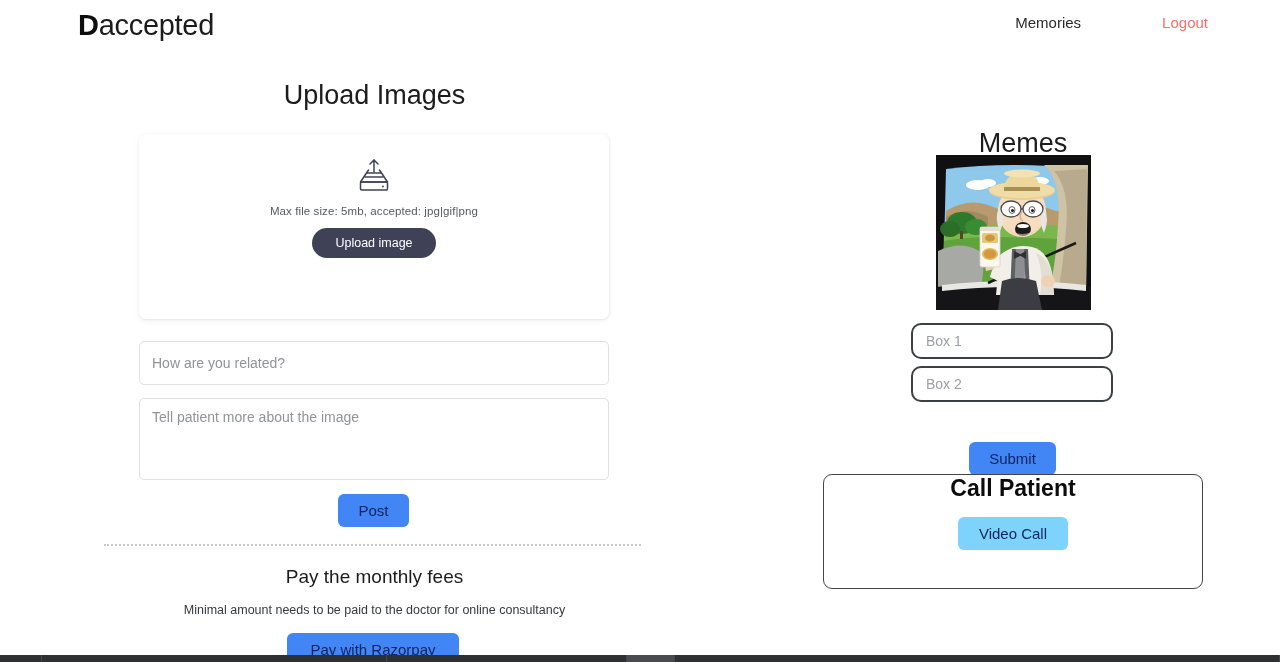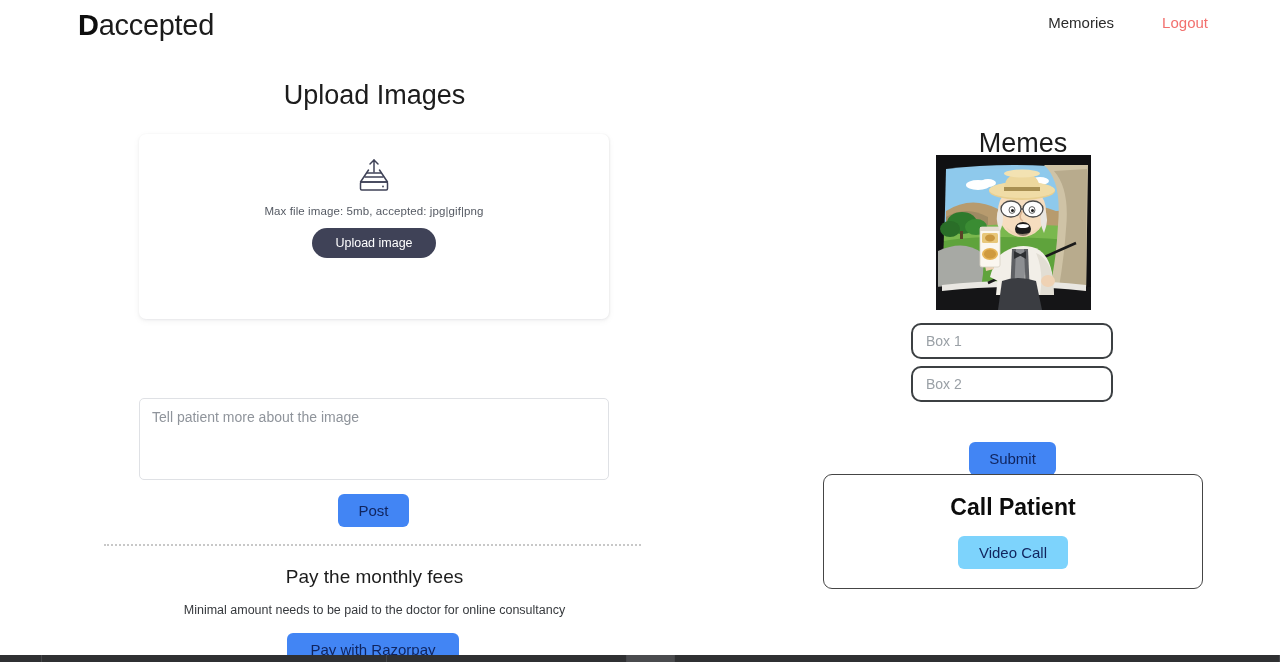--- a/index.html
+++ b/index.html
@@ -23,21 +23,21 @@
     letter-spacing: -0.3px;
     color: #1b1b1b;
     white-space: nowrap;
   }
   .brand .drop-cap {
     font-weight: 700;
     color: #0e0e0e;
   }
   .nav-links {
     position: absolute; right: 72px; top: 14px;
-    display: flex; align-items: center; gap: 48px;
+    display: flex; align-items: center; gap: 81px;
   }
   .nav-link {
     font-size: 15px; color: #2b2b2b;
     text-decoration: none; white-space: nowrap;
   }
   .nav-link.logout { color: #f2706e; }
 
   
   .left-col {
     position: absolute; left: 0; top: 50px;
@@ -194,21 +194,20 @@
   .call-card {
     position: absolute; left: 76px; top: 424px;
     width: 380px; height: 115px;
     border: 1px solid #454545;
     border-radius: 9px;
     background: #ffffff;
   }
   .call-title {
     text-align: center;
     font-size: 23px; font-weight: 700; color: #0c0c0c;
-    margin-top: 19px;
   }
   .video-btn {
     display: block; margin: 15px auto 0 auto;
     width: 110px; height: 33px;
     background: #7dd3fc;
     color: #10245e;
     border: none; border-radius: 6px;
     font-size: 15px;
     font-family: "Liberation Sans", sans-serif;
     cursor: pointer;
@@ -243,24 +242,25 @@
       <svg class="upload-icon" viewBox="0 0 40 38" fill="none" stroke="#3f4257" stroke-width="1.5" stroke-linecap="round" stroke-linejoin="round">
         <path d="M20 3 L20 15"></path>
         <path d="M16 7 L20 3 L24 7"></path>
         <path d="M13 16 L27 16"></path>
         <path d="M11 20 L29 20"></path>
         <path d="M14.5 13 L6.5 25 L33.5 25 L25.5 13"></path>
         <rect x="6.5" y="25" width="27" height="8" rx="1.2"></rect>
         <circle cx="29" cy="29.5" r="0.9" fill="#3f4257" stroke="none"></circle>
       </svg>
     </span>
-    <div class="upload-hint">Max file image: 5mb, accepted: jpg|gif|png</div>
+    <div class="upload-hint">Max file size: 5mb, accepted: jpg|gif|png</div>
     <button class="choose-btn">Upload image</button>
   </div>
 
+  <input class="field-input" type="text" placeholder="How are you related?" style="">
 
   <textarea class="field-textarea" placeholder="Tell patient more about the image" style=""></textarea>
 
   <button class="post-btn">Post</button>
 
   <div class="dotted-divider"></div>
 
   <div class="pay-title">Pay the monthly fees</div>
   <div class="pay-sub">Minimal amount needs to be paid to the doctor for online consultancy</div>
   <button class="razorpay-btn">Pay with Razorpay</button>

